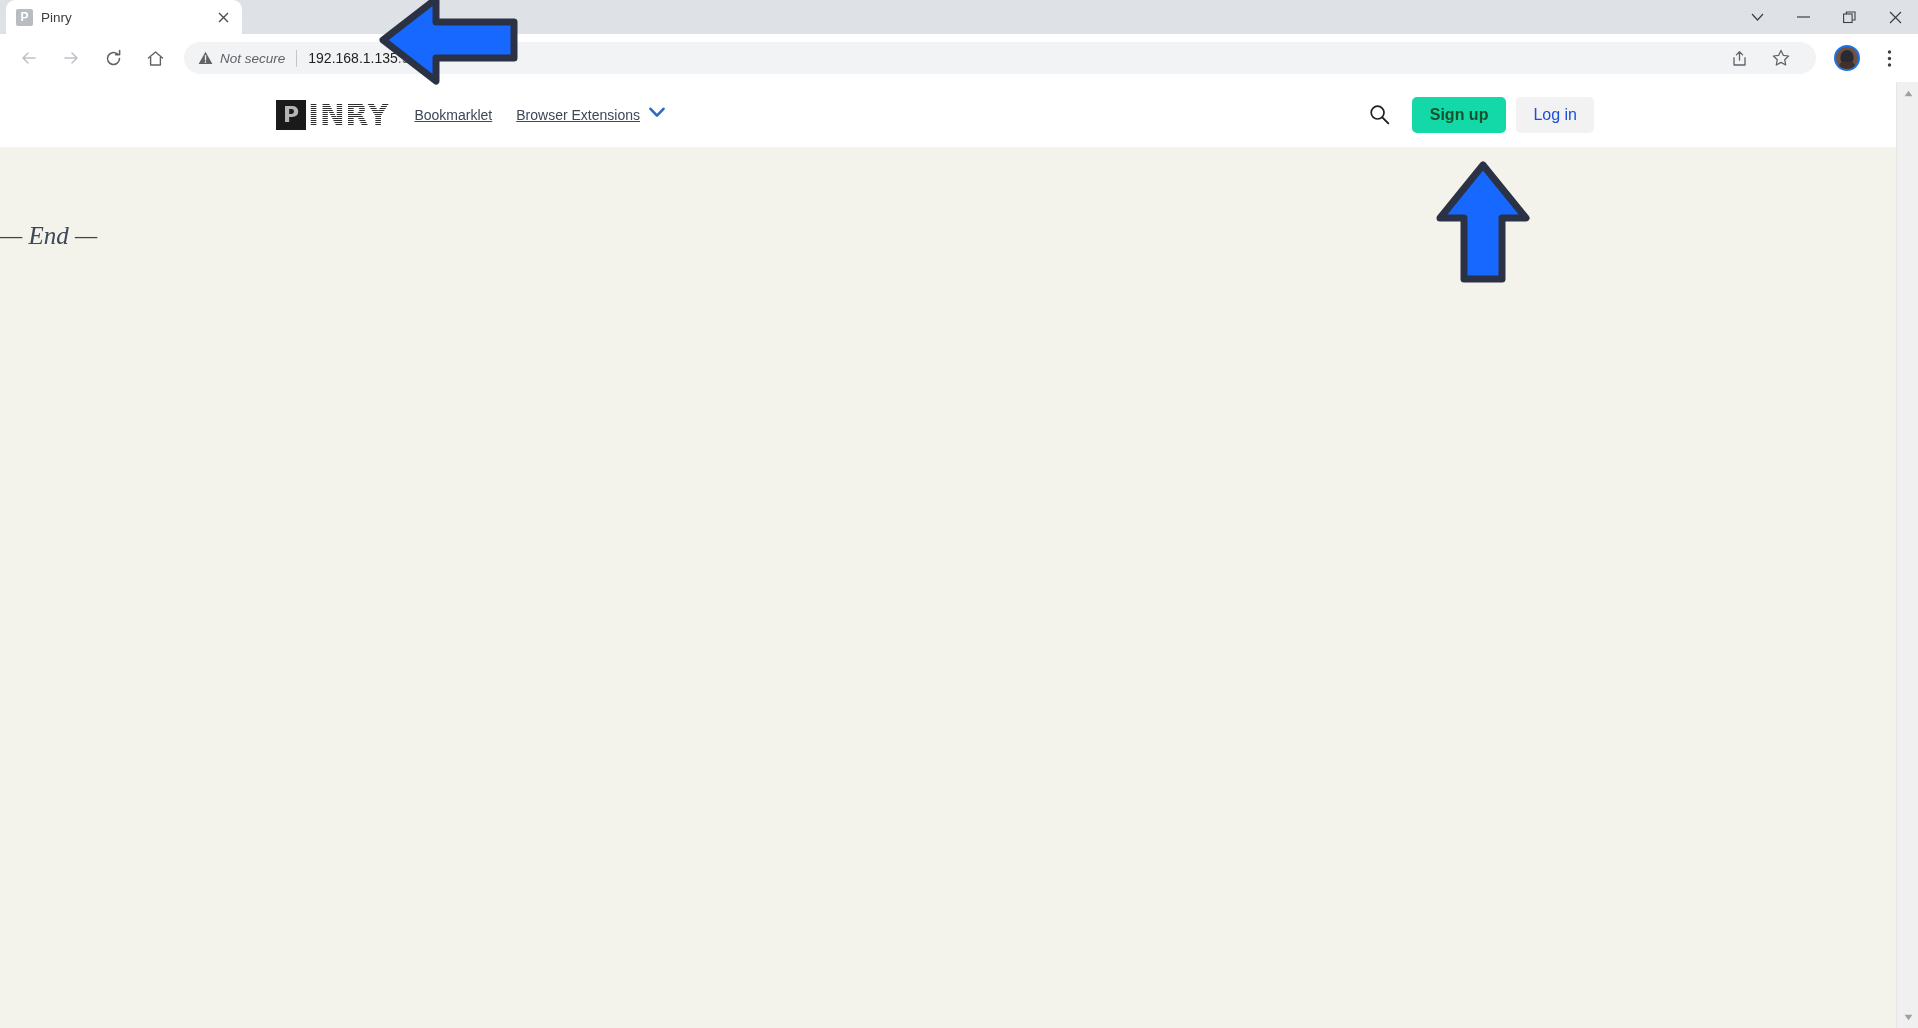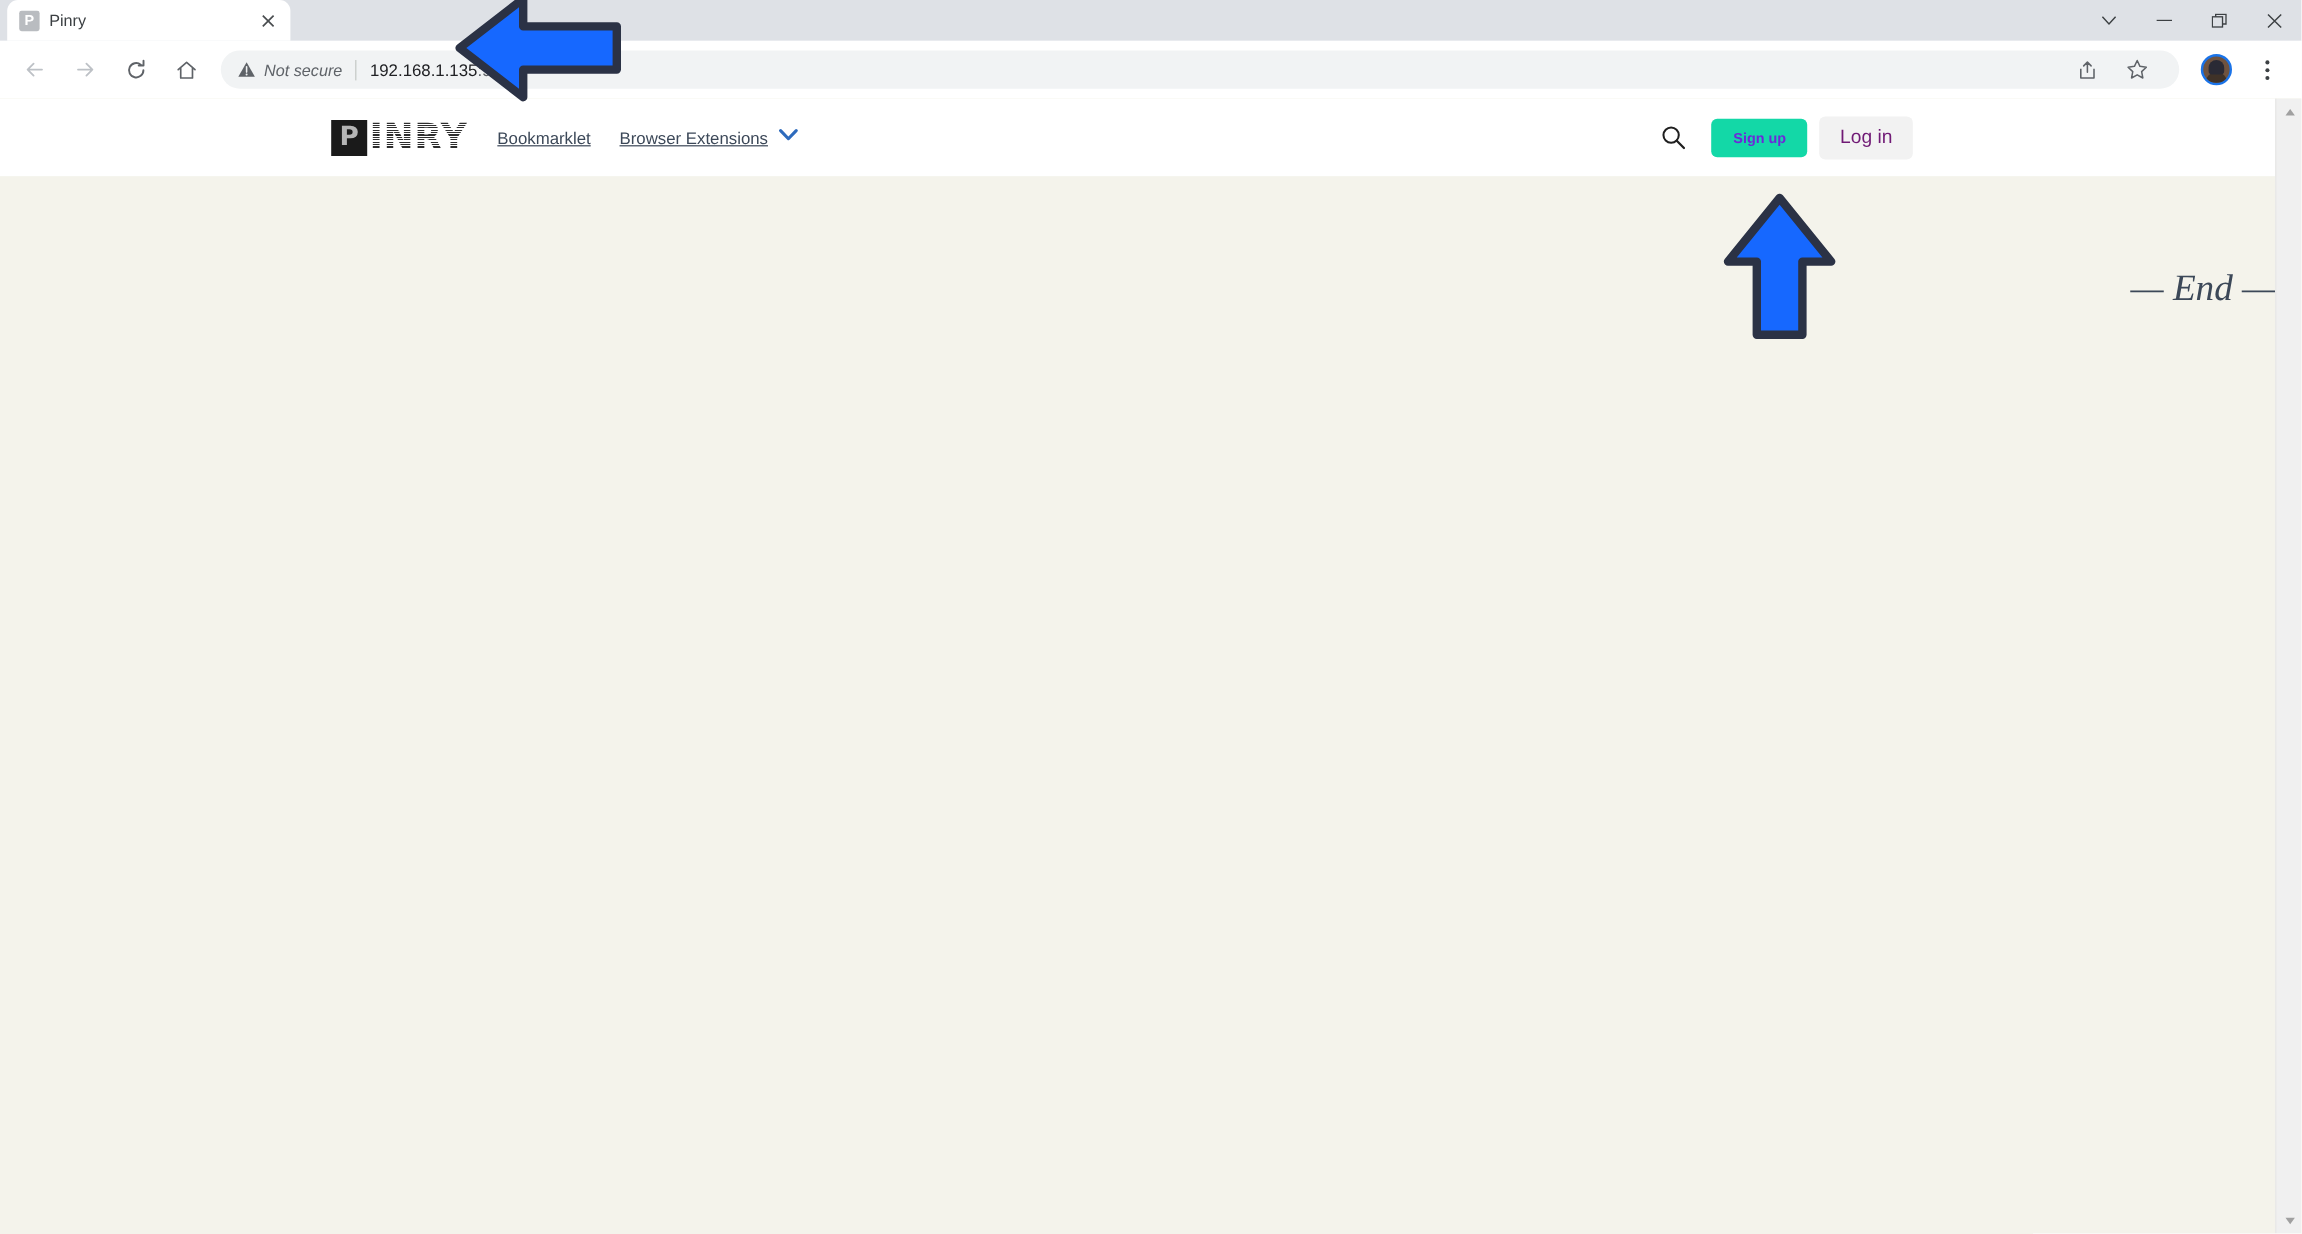--- a/index.html
+++ b/index.html
@@ -242,56 +242,56 @@
     height: 65px;
   }
   .nav-search {
     width: 30px; height: 30px;
     display: flex; align-items: center; justify-content: center;
     color: #222;
     margin-right: 17px;
   }
   .btn-signup {
     background: #13d8a7;
-    color: #6d28d9;
-    font-size: 12px;
+    color: #14532d;
+    font-size: 16px;
     font-weight: bold;
     padding: 9px 18px;
     border-radius: 5px;
     border: none;
     font-family: "Liberation Sans", sans-serif;
     white-space: nowrap;
   }
   .btn-login {
     background: #f2f2f2;
-    color: #701a75;
+    color: #1d4ed8;
     font-size: 16px;
     padding: 9px 17px;
     border-radius: 5px;
     border: none;
     margin-left: 10px;
     font-family: "Liberation Sans", sans-serif;
     white-space: nowrap;
   }
 
   .page-body {
     position: relative;
     width: 1896px;
     height: 881px;
     background: #f4f3eb;
   }
 
   .end-marker {
     position: absolute;
     left: 0; right: 0;
     top: 75px;
-    text-align: right;
+    text-align: left;
     font-family: "Liberation Serif", serif;
     font-style: italic;
-    font-size: 31px;
+    font-size: 25px;
     color: #3c4858;
     width: 1896px;
   }
 
   
   .pg-scrollbar {
     position: absolute;
     right: 0; top: 0;
     width: 22px;
     height: 946px;

